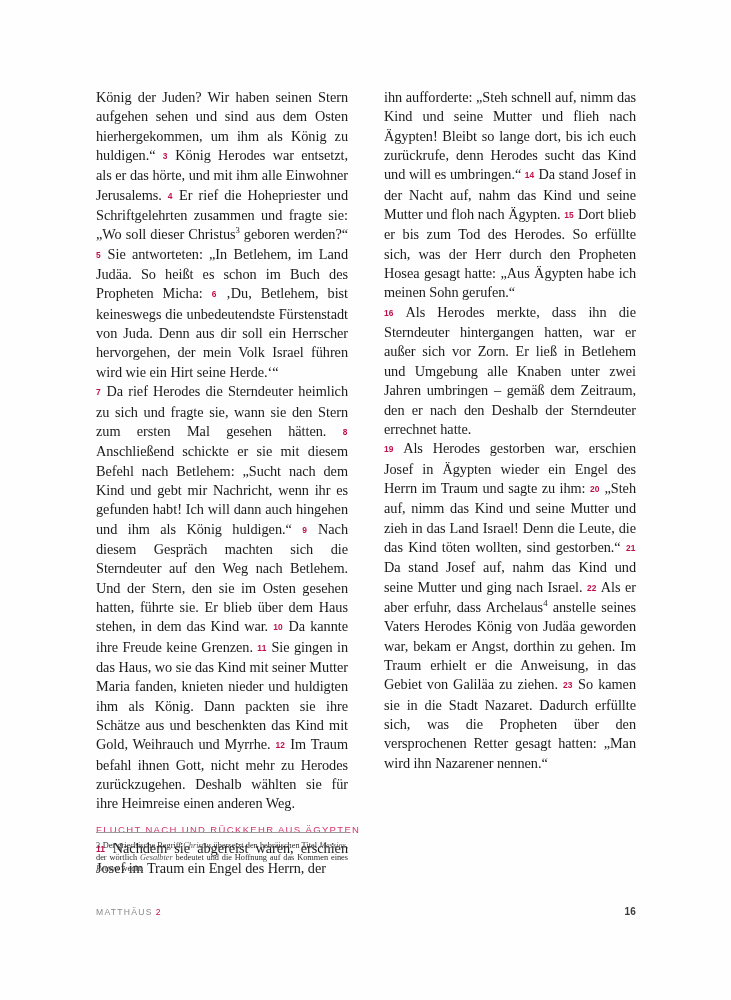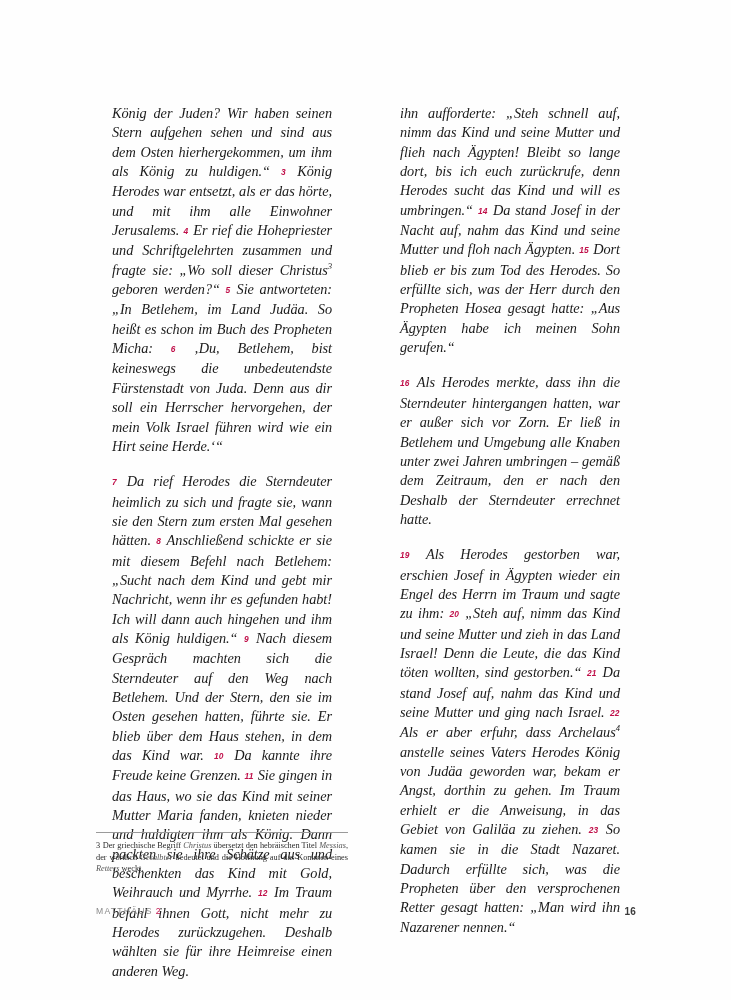--- a/index.html
+++ b/index.html
@@ -26,29 +26,28 @@
     height: 720px;
     display: flex;
     gap: 36px;
   }
   .column {
     width: 252px;
     flex: 0 0 252px;
   }
 
   .para {
-    margin: 16px;
+    margin: 0;
     font-size: 14.3px;
     line-height: 19.35px;
     text-align: justify;
     text-justify: inter-word;
     hyphens: manual;
     -webkit-hyphens: manual;
     letter-spacing: -0.05px;
-    font-style: italic;
   }
   .para + .para { margin-top: 0; }
 
   .vnum {
     color: #c0104a;
     font-size: 8.4px;
     font-family: "Liberation Sans", sans-serif;
     font-weight: 600;
     letter-spacing: 0.1px;
     vertical-align: 1px;
@@ -102,21 +101,21 @@
   }
   .fn-text i { font-style: italic; color: #555; }
 
   
   .footer {
     position: absolute;
     left: 96px;
     top: 906px;
     width: 540px;
     display: flex;
-    align-items: flex-start;
+    align-items: center;
     justify-content: space-between;
     font-family: "Liberation Sans", sans-serif;
   }
   .footer-book {
     font-size: 8.6px;
     letter-spacing: 1.25px;
     color: #8a8a8a;
     text-transform: uppercase;
   }
   .footer-chapter {
@@ -137,20 +136,21 @@
 <div class="page">
 
   <div class="columns">
 
     <div class="column">
 
       <p class="para"><span>König der Juden? Wir haben seinen Stern aufgehen sehen und sind aus dem Osten hierhergekommen, um ihm als König zu huldigen.“ </span><span class="vnum">3</span><span> König Herodes war entsetzt, als er das hörte, und mit ihm alle Einwohner Jerusalems. </span><span class="vnum">4</span><span> Er rief die Hohepriester und Schriftgelehrten zusammen und fragte sie: „Wo soll dieser Christus</span><sup class="fn">3</sup><span> geboren werden?“ </span><span class="vnum">5</span><span> Sie antworteten: „In Betlehem, im Land Judäa. So heißt es schon im Buch des Propheten Micha: </span><span class="vnum">6</span><span> ‚Du, Betlehem, bist keineswegs die unbedeutendste Fürstenstadt von Juda. Denn aus dir soll ein Herrscher hervorgehen, der mein Volk Israel führen wird wie ein Hirt seine Herde.‘“</span></p>
 
       <p class="para"><span class="vnum">7</span><span> Da rief Herodes die Sterndeuter heimlich zu sich und fragte sie, wann sie den Stern zum ersten Mal gesehen hätten. </span><span class="vnum">8</span><span> Anschließend schickte er sie mit diesem Befehl nach Betlehem: „Sucht nach dem Kind und gebt mir Nachricht, wenn ihr es gefunden habt! Ich will dann auch hingehen und ihm als König huldigen.“ </span><span class="vnum">9</span><span> Nach diesem Gespräch machten sich die Sterndeuter auf den Weg nach Betlehem. Und der Stern, den sie im Osten gesehen hatten, führte sie. Er blieb über dem Haus stehen, in dem das Kind war. </span><span class="vnum">10</span><span> Da kannte ihre Freude keine Grenzen. </span><span class="vnum">11</span><span> Sie gingen in das Haus, wo sie das Kind mit seiner Mutter Maria fanden, knieten nieder und huldigten ihm als König. Dann packten sie ihre Schätze aus und beschenkten das Kind mit Gold, Weihrauch und Myrrhe. </span><span class="vnum">12</span><span> Im Traum befahl ihnen Gott, nicht mehr zu Herodes zurückzugehen. Deshalb wählten sie für ihre Heimreise einen anderen Weg.</span></p>
 
+      <h2 class="section-head">Flucht nach und Rückkehr aus Ägypten</h2>
 
       <p class="para"><span class="vnum">11</span><span> Nachdem sie abgereist waren, erschien Josef im Traum ein Engel des Herrn, der</span></p>
 
     </div>
 
     <div class="column">
 
       <p class="para"><span>ihn aufforderte: „Steh schnell auf, nimm das Kind und seine Mutter und flieh nach Ägypten! Bleibt so lange dort, bis ich euch zurückrufe, denn Herodes sucht das Kind und will es umbringen.“ </span><span class="vnum">14</span><span> Da stand Josef in der Nacht auf, nahm das Kind und seine Mutter und floh nach Ägypten. </span><span class="vnum">15</span><span> Dort blieb er bis zum Tod des Herodes. So erfüllte sich, was der Herr durch den Propheten Hosea gesagt hatte: „Aus Ägypten habe ich meinen Sohn gerufen.“</span></p>
 
       <p class="para"><span class="vnum">16</span><span> Als Herodes merkte, dass ihn die Sterndeuter hintergangen hatten, war er außer sich vor Zorn. Er ließ in Betlehem und Umgebung alle Knaben unter zwei Jahren umbringen – gemäß dem Zeitraum, den er nach den Deshalb der Sterndeuter errechnet hatte.</span></p>

